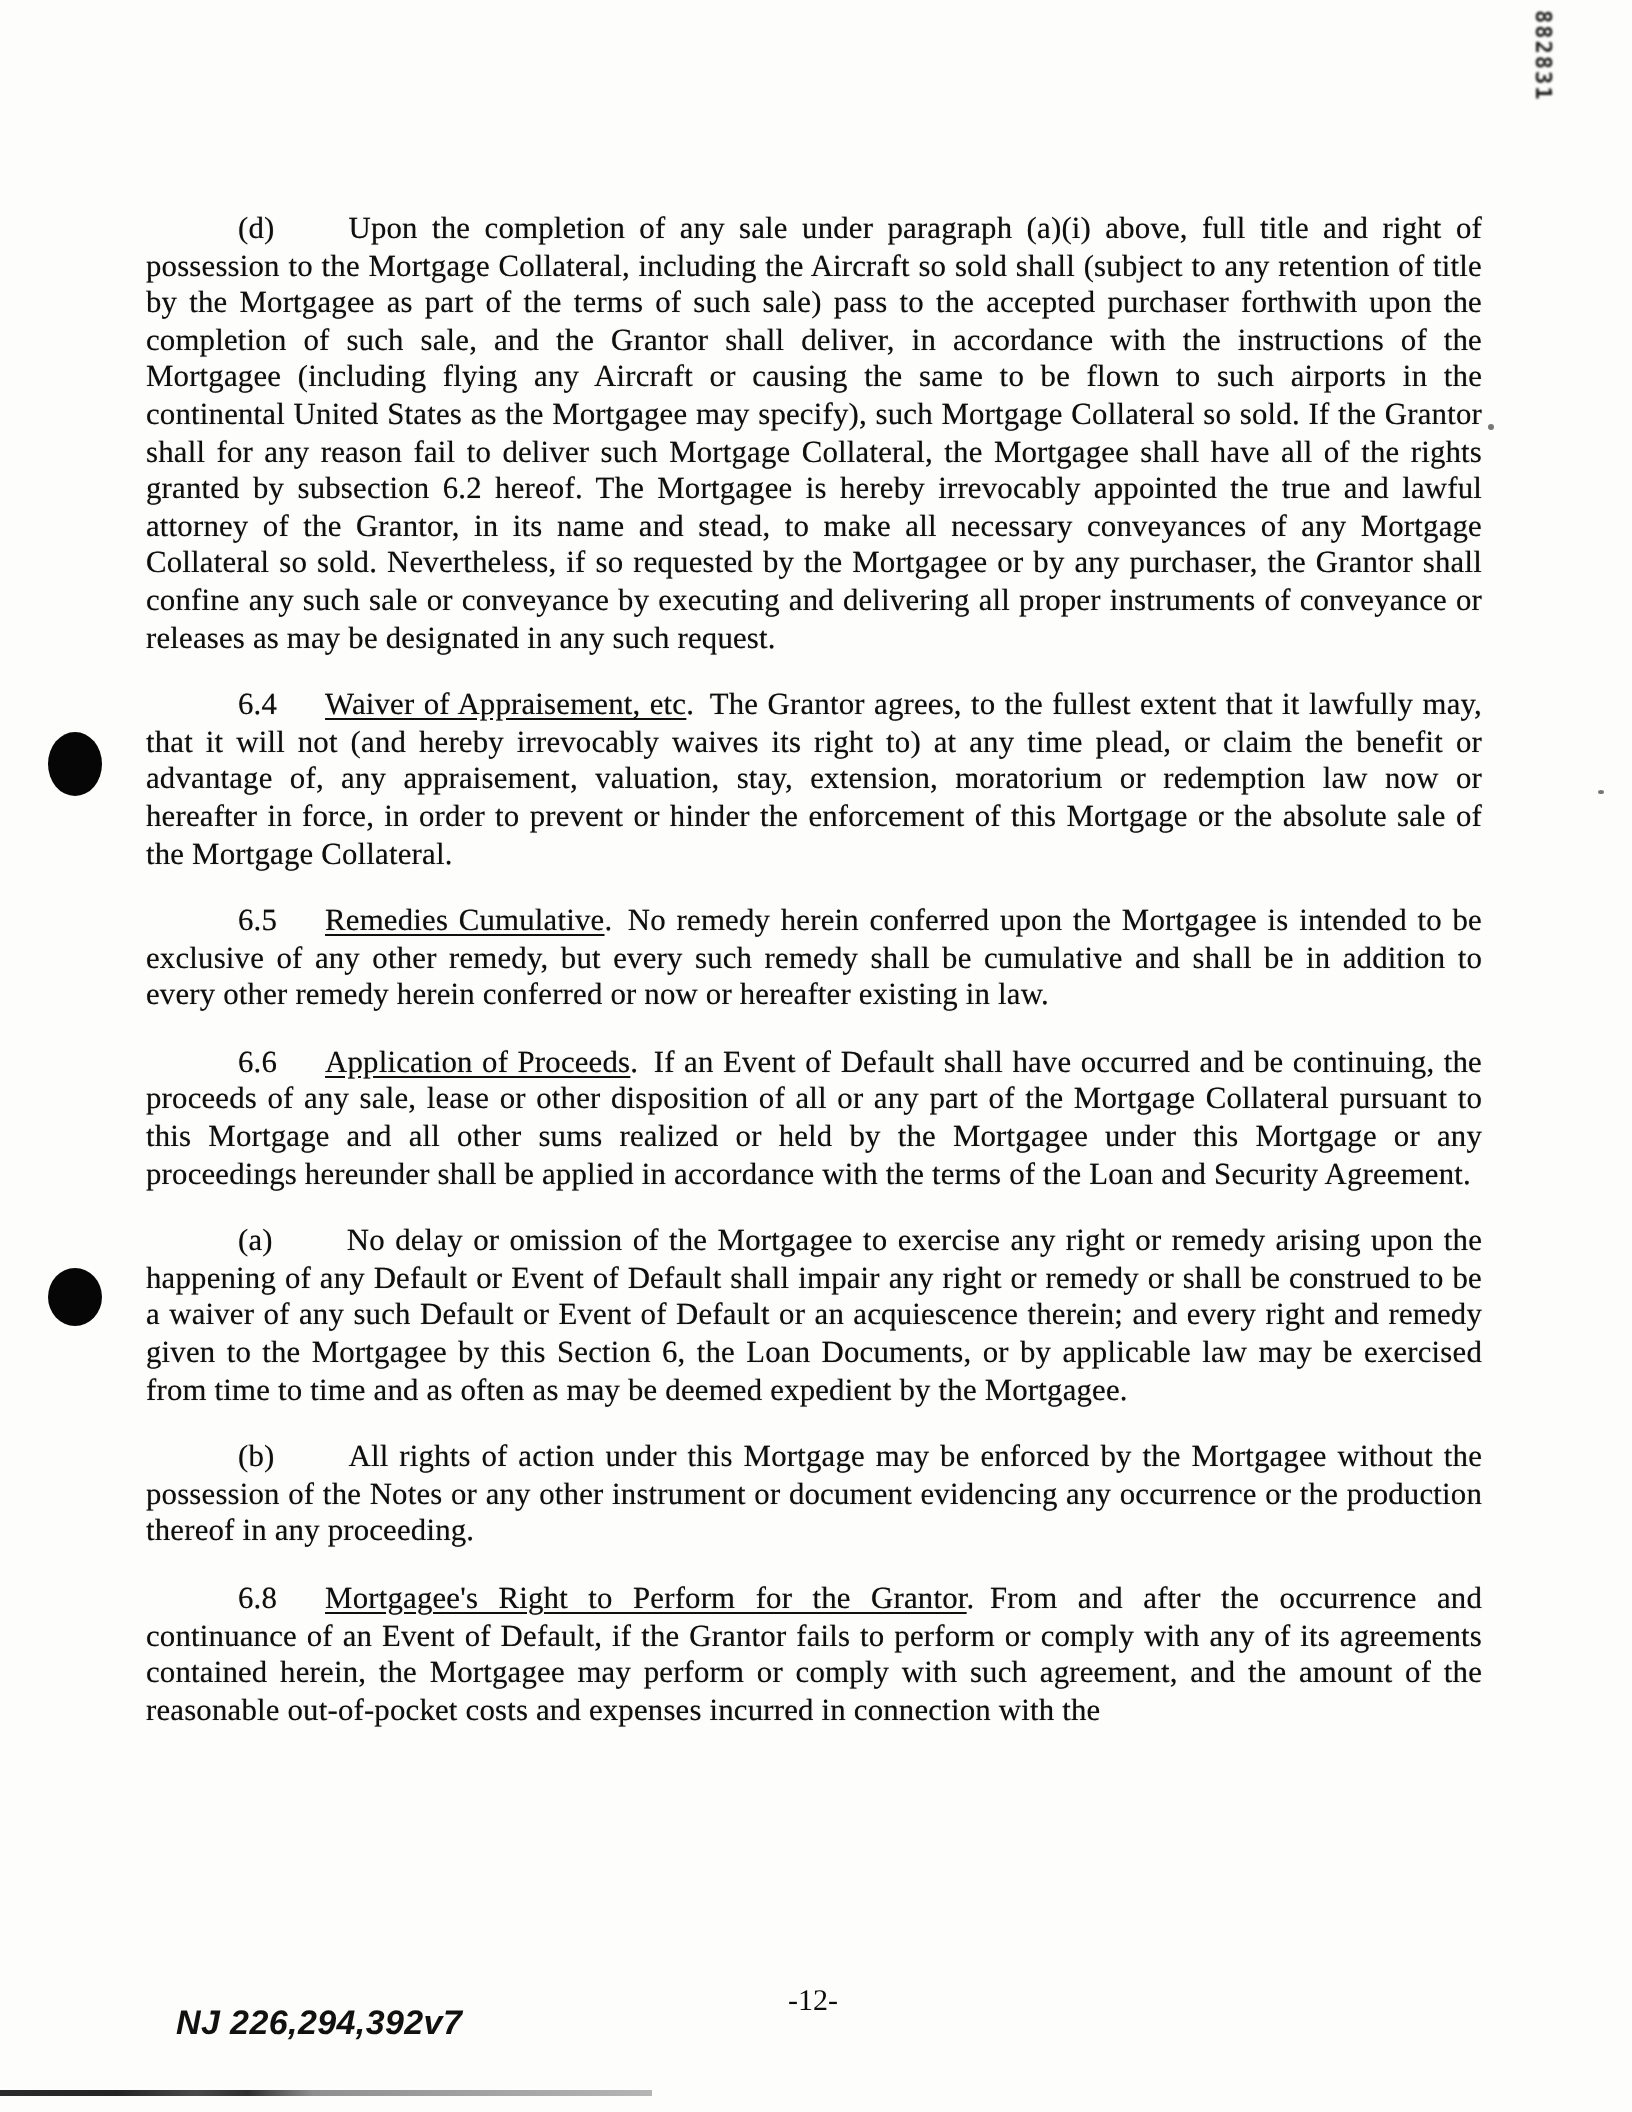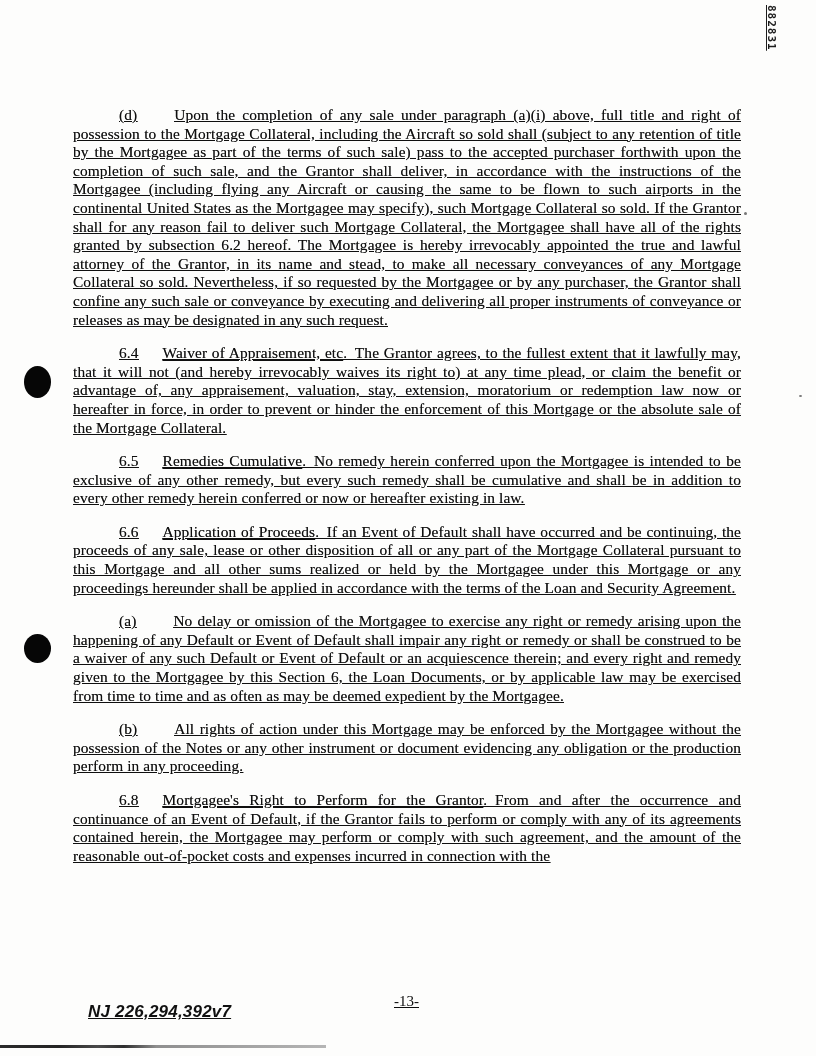--- a/index.html
+++ b/index.html
@@ -1,19 +1,19 @@
 <!DOCTYPE html>
 <html style="--ink: #0f0f0f; --paper: #fdfdfc;"><head>
 <meta charset="utf-8">
 <style>
   :root {
     --ink: #0f0f0f;
     --paper: #fdfdfc;
   }
-  * { margin: 0; padding: 0; box-sizing: border-box; text-decoration: underline; }
+  * { margin: 0; padding: 0; box-sizing: border-box; }
   html, body { background: #e8e8e8; }
   .page {
     position: relative;
     width: 816px;
     height: 1056px;
     margin: 0 auto;
     background: var(--paper);
     overflow: hidden;
     font-family: "Liberation Serif", serif;
     color: var(--ink);
@@ -106,23 +106,23 @@
 
   <div class="punch-dot dot-1"></div>
   <div class="punch-dot dot-2"></div>
 
   <div class="body" id="doc-body">
       <p class="para lettered"><span class="label">(d)</span><span class="gap gap-wide"></span><span class="text">Upon the completion of any sale under paragraph (a)(i) above, full title and right of possession to the Mortgage Collateral, including the Aircraft so sold shall (subject to any retention of title by the Mortgagee as part of the terms of such sale) pass to the accepted purchaser forthwith upon the completion of such sale, and the Grantor shall deliver, in accordance with the instructions of the Mortgagee (including flying any Aircraft or causing the same to be flown to such airports in the continental United States as the Mortgagee may specify), such Mortgage Collateral so sold.  If the Grantor shall for any reason fail to deliver such Mortgage Collateral, the Mortgagee shall have all of the rights granted by subsection 6.2 hereof.  The Mortgagee is hereby irrevocably appointed the true and lawful attorney of the Grantor, in its name and stead, to make all necessary conveyances of any Mortgage Collateral so sold.  Nevertheless, if so requested by the Mortgagee or by any purchaser, the Grantor shall confine any such sale or conveyance by executing and delivering all proper instruments of conveyance or releases as may be designated in any such request.</span></p>
       <p class="para section"><span class="label">6.4</span><span class="gap gap-narrow"></span><span class="heading">Waiver of Appraisement, etc</span><span>.</span><span class="text"> The Grantor agrees, to the fullest extent that it lawfully may, that it will not (and hereby irrevocably waives its right to) at any time plead, or claim the benefit or advantage of, any appraisement, valuation, stay, extension, moratorium or redemption law now or hereafter in force, in order to prevent or hinder the enforcement of this Mortgage or the absolute sale of the Mortgage Collateral.</span></p>
       <p class="para section"><span class="label">6.5</span><span class="gap gap-narrow"></span><span class="heading">Remedies Cumulative</span><span>.</span><span class="text"> No remedy herein conferred upon the Mortgagee is intended to be exclusive of any other remedy, but every such remedy shall be cumulative and shall be in addition to every other remedy herein conferred or now or hereafter existing in law.</span></p>
       <p class="para section"><span class="label">6.6</span><span class="gap gap-narrow"></span><span class="heading">Application of Proceeds</span><span>.</span><span class="text"> If an Event of Default shall have occurred and be continuing, the proceeds of any sale, lease or other disposition of all or any part of the Mortgage Collateral pursuant to this Mortgage and all other sums realized or held by the Mortgagee under this Mortgage or any proceedings hereunder shall be applied in accordance with the terms of the Loan and Security Agreement.</span></p>
       <p class="para lettered"><span class="label">(a)</span><span class="gap gap-wide"></span><span class="text">No delay or omission of the Mortgagee to exercise any right or remedy arising upon the happening of any Default or Event of Default shall impair any right or remedy or shall be construed to be a waiver of any such Default or Event of Default or an acquiescence therein; and every right and remedy given to the Mortgagee by this Section 6, the Loan Documents, or by applicable law may be exercised from time to time and as often as may be deemed expedient by the Mortgagee.</span></p>
-      <p class="para lettered"><span class="label">(b)</span><span class="gap gap-wide"></span><span class="text">All rights of action under this Mortgage may be enforced by the Mortgagee without the possession of the Notes or any other instrument or document evidencing any obligation or the production perform in any proceeding.</span></p>
+      <p class="para lettered"><span class="label">(b)</span><span class="gap gap-wide"></span><span class="text">All rights of action under this Mortgage may be enforced by the Mortgagee without the possession of the Notes or any other instrument or document evidencing any occurrence or the production thereof in any proceeding.</span></p>
       <p class="para section"><span class="label">6.8</span><span class="gap gap-narrow"></span><span class="heading">Mortgagee's Right to Perform for the Grantor</span><span>.</span><span class="text"> From and after the occurrence and continuance of an Event of Default, if the Grantor fails to perform or comply with any of its agreements contained herein, the Mortgagee may perform or comply with such agreement, and the amount of the reasonable out-of-pocket costs and expenses incurred in connection with the</span></p>
     </div>
 
   <div class="footer-doc">NJ 226,294,392v7</div>
-  <div class="footer-page">-13-</div>
+  <div class="footer-page">-12-</div>
 
   <div class="scan-line"></div>
   <div class="speck speck-1"></div>
   <div class="speck speck-2"></div>
 </div>
 
 </body></html>

